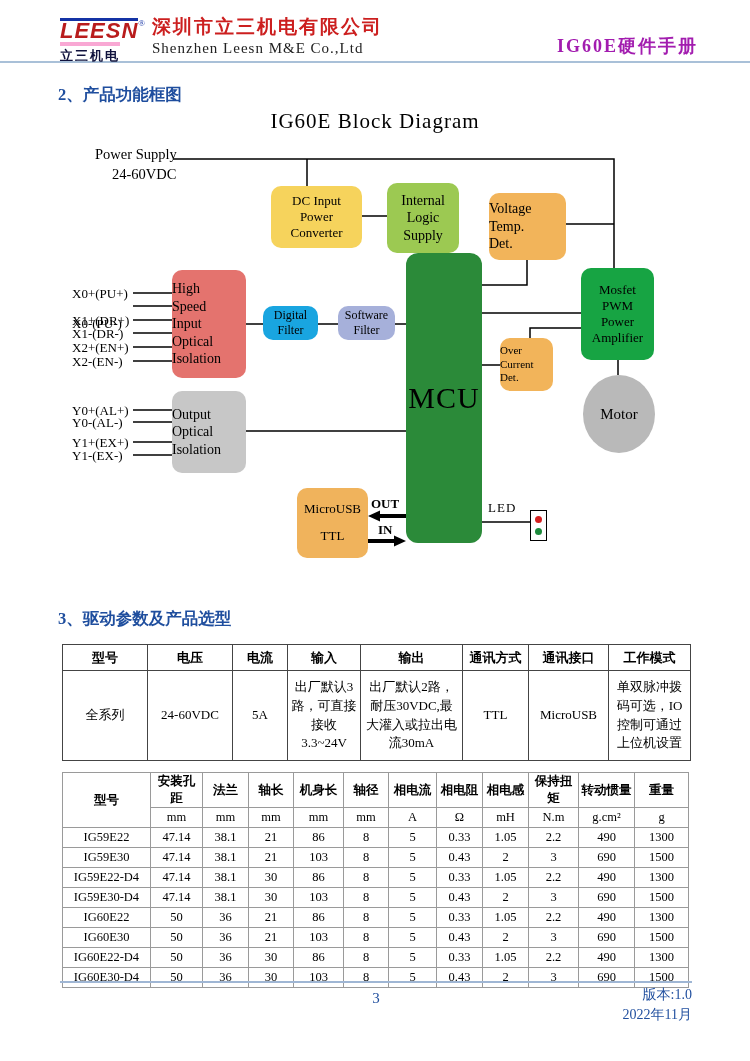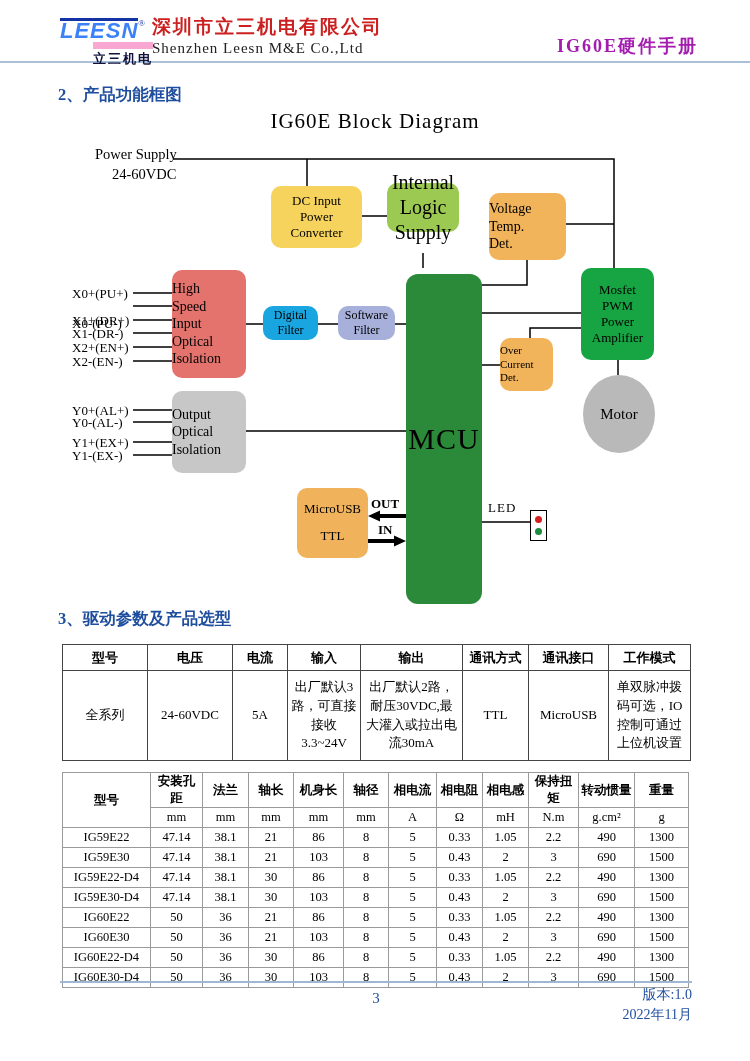--- a/index.html
+++ b/index.html
@@ -4,50 +4,50 @@
 <style>
   * { margin:0; padding:0; box-sizing:border-box; }
   html,body { width:750px; height:1061px; background:#ffffff; overflow:hidden;
     font-family:"Liberation Serif","DejaVu Serif",serif; color:#000; }
 
   
   .header { position:relative; height:63px; border-bottom:2px solid #a9c0d8; }
   .logo-wrap { position:absolute; left:60px; top:18px; width:95px; }
   .logo-brand { font-family:"Liberation Sans","DejaVu Sans",sans-serif;
     font-weight:bold; font-style:italic; font-size:22px; letter-spacing:1px;
-    color:#3b82f6; line-height:20px; border-top:3px solid #1433a5; display:inline-block; }
+    color:#b91c1c; line-height:20px; border-top:3px solid #1433a5; display:inline-block; }
   .logo-reg { font-size:9px; color:#1433a5; vertical-align:top; }
   .logo-sub { font-weight:bold; font-size:13px; color:#10123d; letter-spacing:2px;
-    border-top:7px solid #f9a8d4; display:inline-block; padding-top:1px;margin-left:33px; }
+    border-top:4px solid #f9a8d4; display:inline-block; padding-top:1px; }
   .company { position:absolute; left:152px; top:16px; }
   .company-cn { color:#cc1f1f; font-weight:bold; font-size:19px; letter-spacing:2px; line-height:22px; }
   .company-en { color:#222; font-size:15px; letter-spacing:1px; line-height:20px; }
   .doc-title { position:absolute; right:52px; top:34px; color:#a21caf;
     font-size:18px; font-weight:bold; letter-spacing:2px; }
 
   
   .sec-title { color:#1f4e9e; font-weight:bold; font-size:16.5px; margin-left:58px; }
   .sec2 { margin-top:21px; }
   .sec3 { margin-top:20px; }
   .diagram-title { text-align:center; font-size:21px; letter-spacing:1px; line-height:30px; }
 
   
   .diagram { position:relative; width:750px; height:445px; margin-top:7px;
     font-family:"Liberation Serif","DejaVu Serif",serif; }
   .diagram svg.wires { position:absolute; left:0; top:0; }
   .dbox { position:absolute; border-radius:10px; display:flex; align-items:center;
     justify-content:center; text-align:center; white-space:pre-line; line-height:1.25; }
   .dbox.leftalign { justify-content:flex-start; text-align:left; }
   .b-dc       { left:271px; top:43px;  width:91px; height:62px; background:#f6d35c; font-size:13px; }
-  .b-ils      { left:387px; top:40px;  width:72px; height:49px; background:#9cc952; font-size:20px; }
+  .b-ils      { left:387px; top:40px;  width:72px; height:70px; background:#9cc952; font-size:14px; }
   .b-vtd      { left:489px; top:50px;  width:77px; height:67px; background:#f2b45a; font-size:14px; text-align:left; }
   .b-hsi      { left:172px; top:127px; width:74px; height:108px; background:#e4736e; font-size:14px; text-align:left; }
   .b-df       { left:263px; top:163px; width:55px; height:34px; background:#19a5e0; font-size:12px; }
   .b-sf       { left:338px; top:163px; width:57px; height:34px; background:#a6b0da; font-size:12px; }
-  .b-mcu      { left:406px; top:131px; width:76px; height:330px; background:#2b8a39;
+  .b-mcu      { left:406px; top:110px; width:76px; height:290px; background:#2b8a39;
                 font-size:30px; letter-spacing:1px; border-radius:12px; }
   .b-mosfet   { left:581px; top:125px; width:73px; height:92px; background:#17a443; font-size:13px; }
   .b-ocd      { left:500px; top:195px; width:53px; height:53px; background:#f2b45a; font-size:11px; text-align:left; }
   .b-ooi      { left:172px; top:248px; width:74px; height:82px; background:#c7c7c7; font-size:14px; text-align:left; }
   .b-usb      { left:297px; top:345px; width:71px; height:70px; background:#f0b35c;
                 font-size:13px; flex-direction:column; justify-content:space-around; padding:8px 0; }
   .b-motor    { left:583px; top:232px; width:72px; height:78px; background:#b9b9b9;
                 border-radius:50%; font-size:15px; }
   .dlabel { position:absolute; font-size:13px; white-space:nowrap; }
   .ps-line1 { left:95px; top:3px; font-size:14.5px; }

